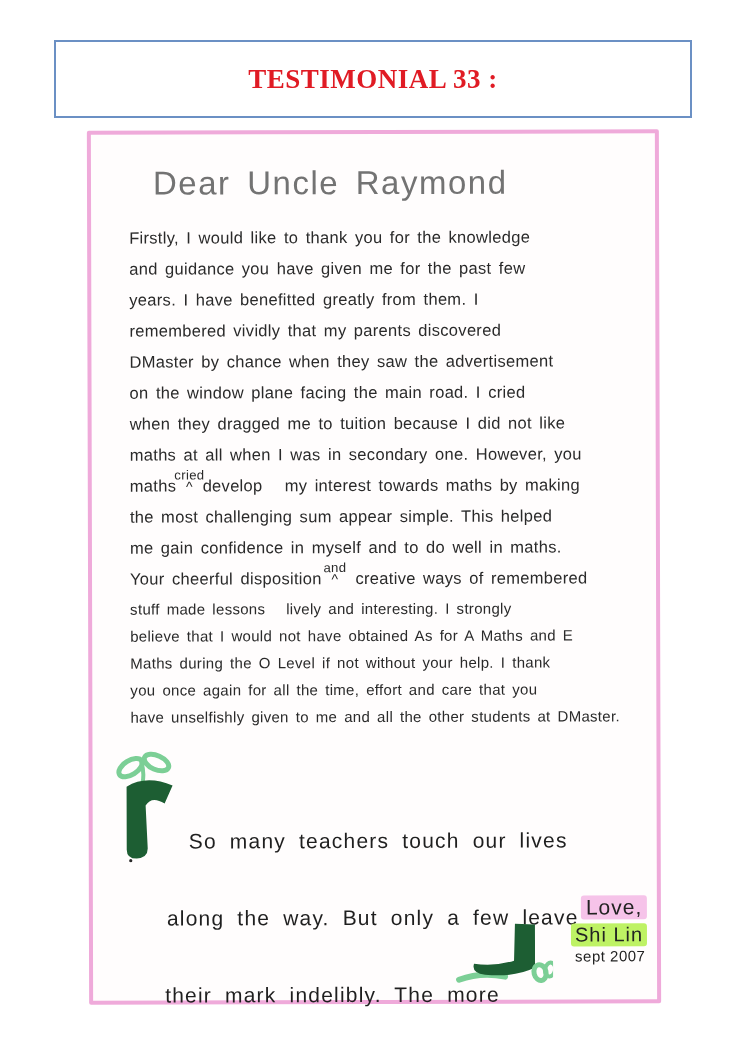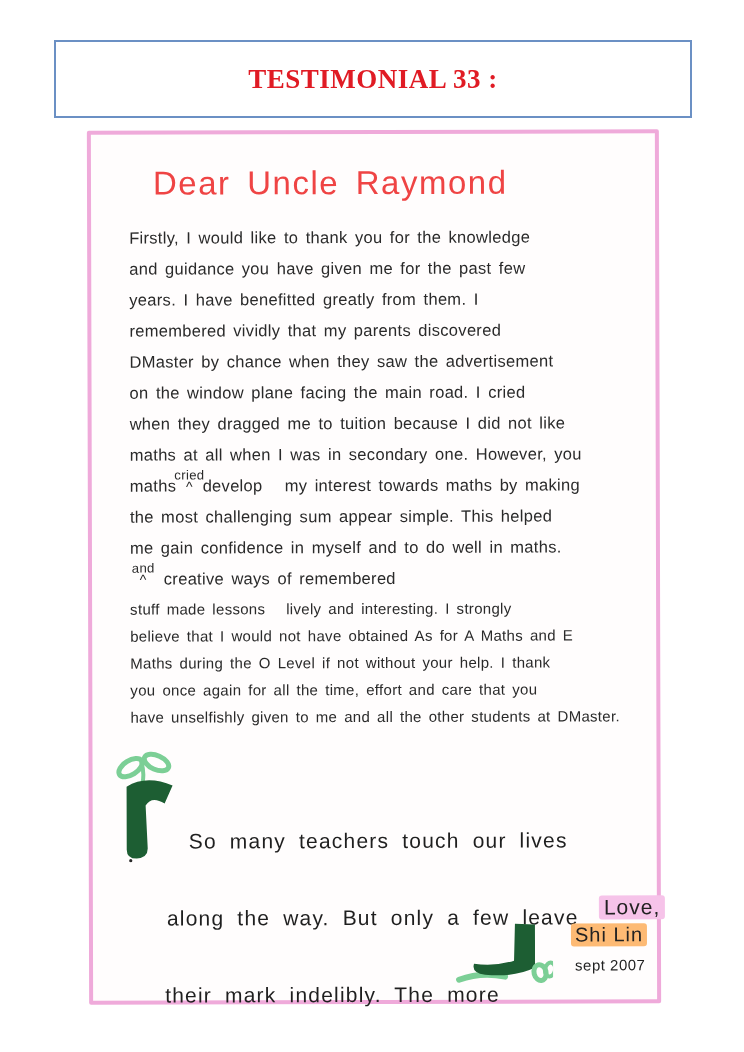--- a/index.html
+++ b/index.html
@@ -20,21 +20,21 @@
 
   
   .paper {
     position: absolute; left: 88px; top: 130px; width: 572px; height: 874px;
     background: #fffdfd; border: 4px solid #efaada; border-radius: 2px;
     transform: rotate(-0.15deg);
   }
 
   .salutation {
     position: absolute; left: 62px; top: 30px;
-    font-size: 33px; letter-spacing: 1.5px; word-spacing: 6px; color: #ef4444;
+    font-size: 33px; letter-spacing: 1.5px; word-spacing: 6px; color: #737373;
   }
 
   .letter-body { position: absolute; left: 38px; top: 94px; width: 512px; }
   .hand-line {
     white-space: pre; height: 31px; font-size: 16.5px; letter-spacing: 0.3px;
     word-spacing: 2.5px; color: #2a2a2a;
   }
   .hand-line.tight { height: 27px; font-size: 15px; }
 
   
@@ -54,28 +54,28 @@
   .q-ind-2 { padding-left: 18px; }
   .q-ind-3 { padding-left: 16px; }
   .q-ind-4 { padding-left: 14px; }
 
   .open-mark  { position: absolute; left: 14px;  top: 616px; width: 78px;  height: 112px; }
   .close-mark { position: absolute; left: 360px; top: 788px; width: 100px; height: 66px; }
 
   
   .signature { position: absolute; left: 478px; top: 762px; width: 90px; }
   .sig-love {
-    display: inline-block; margin-left: 28px; font-size: 21px; letter-spacing: 1px;
+    display: inline-block; margin-left: 10px; font-size: 21px; letter-spacing: 1px;
     background: #f6c3e9; padding: 0 5px; border-radius: 3px;
   }
   .sig-name {
     display: inline-block; margin-top: 4px; font-size: 20px; letter-spacing: 1px;
-    background: #fdba74; padding: 0 4px; border-radius: 3px;
+    background: #bef264; padding: 0 4px; border-radius: 3px;
   }
-  .sig-date { margin-top: 10px; margin-left: 4px; font-size: 15px; letter-spacing: 0.5px; }
+  .sig-date { margin-top: 1px; margin-left: 4px; font-size: 15px; letter-spacing: 0.5px; }
 </style>
 </head>
 <body>
 
 <div class="title-box">
   <div class="t-line">TESTIMONIAL 33 :</div>
 </div>
 
 <div class="paper">
 
@@ -86,21 +86,21 @@
     <div class="hand-line">and guidance you have given me for the past few</div>
     <div class="hand-line">years. I have benefitted greatly from them. I</div>
     <div class="hand-line">remembered vividly that my parents discovered</div>
     <div class="hand-line">DMaster by chance when they saw the advertisement</div>
     <div class="hand-line">on the window plane facing the main road. I cried</div>
     <div class="hand-line">when they dragged me to tuition because I did not like</div>
     <div class="hand-line">maths at all when I was in secondary one. However, you</div>
     <div class="hand-line"><span>maths</span><span class="ins"><span class="ins-word">cried</span><span class="ins-caret">^</span></span><span>develop   my interest towards maths by making</span></div>
     <div class="hand-line">the most challenging sum appear simple. This helped</div>
     <div class="hand-line">me gain confidence in myself and to do well in maths.</div>
-    <div class="hand-line"><span class="ins"><span class="ins-word">and</span><span class="ins-caret">^</span></span><span> creative ways of remembered</span></div>
+    <div class="hand-line"><span>Your cheerful disposition</span><span class="ins"><span class="ins-word">and</span><span class="ins-caret">^</span></span><span> creative ways of remembered</span></div>
     <div class="hand-line tight">stuff made lessons   lively and interesting. I strongly</div>
     <div class="hand-line tight">believe that I would not have obtained As for A Maths and E</div>
     <div class="hand-line tight">Maths during the O Level if not without your help. I thank</div>
     <div class="hand-line tight">you once again for all the time, effort and care that you</div>
     <div class="hand-line tight">have unselfishly given to me and all the other students at DMaster.</div>
   </div>
 
   <svg class="open-mark" viewBox="0 0 78 112" aria-hidden="true">
     <ellipse cx="24" cy="17" rx="13" ry="7" fill="none" stroke="#7ccf96" stroke-width="5" transform="rotate(-32 24 17)"></ellipse>
     <ellipse cx="50" cy="12" rx="13" ry="7" fill="none" stroke="#7ccf96" stroke-width="5" transform="rotate(24 50 12)"></ellipse>

